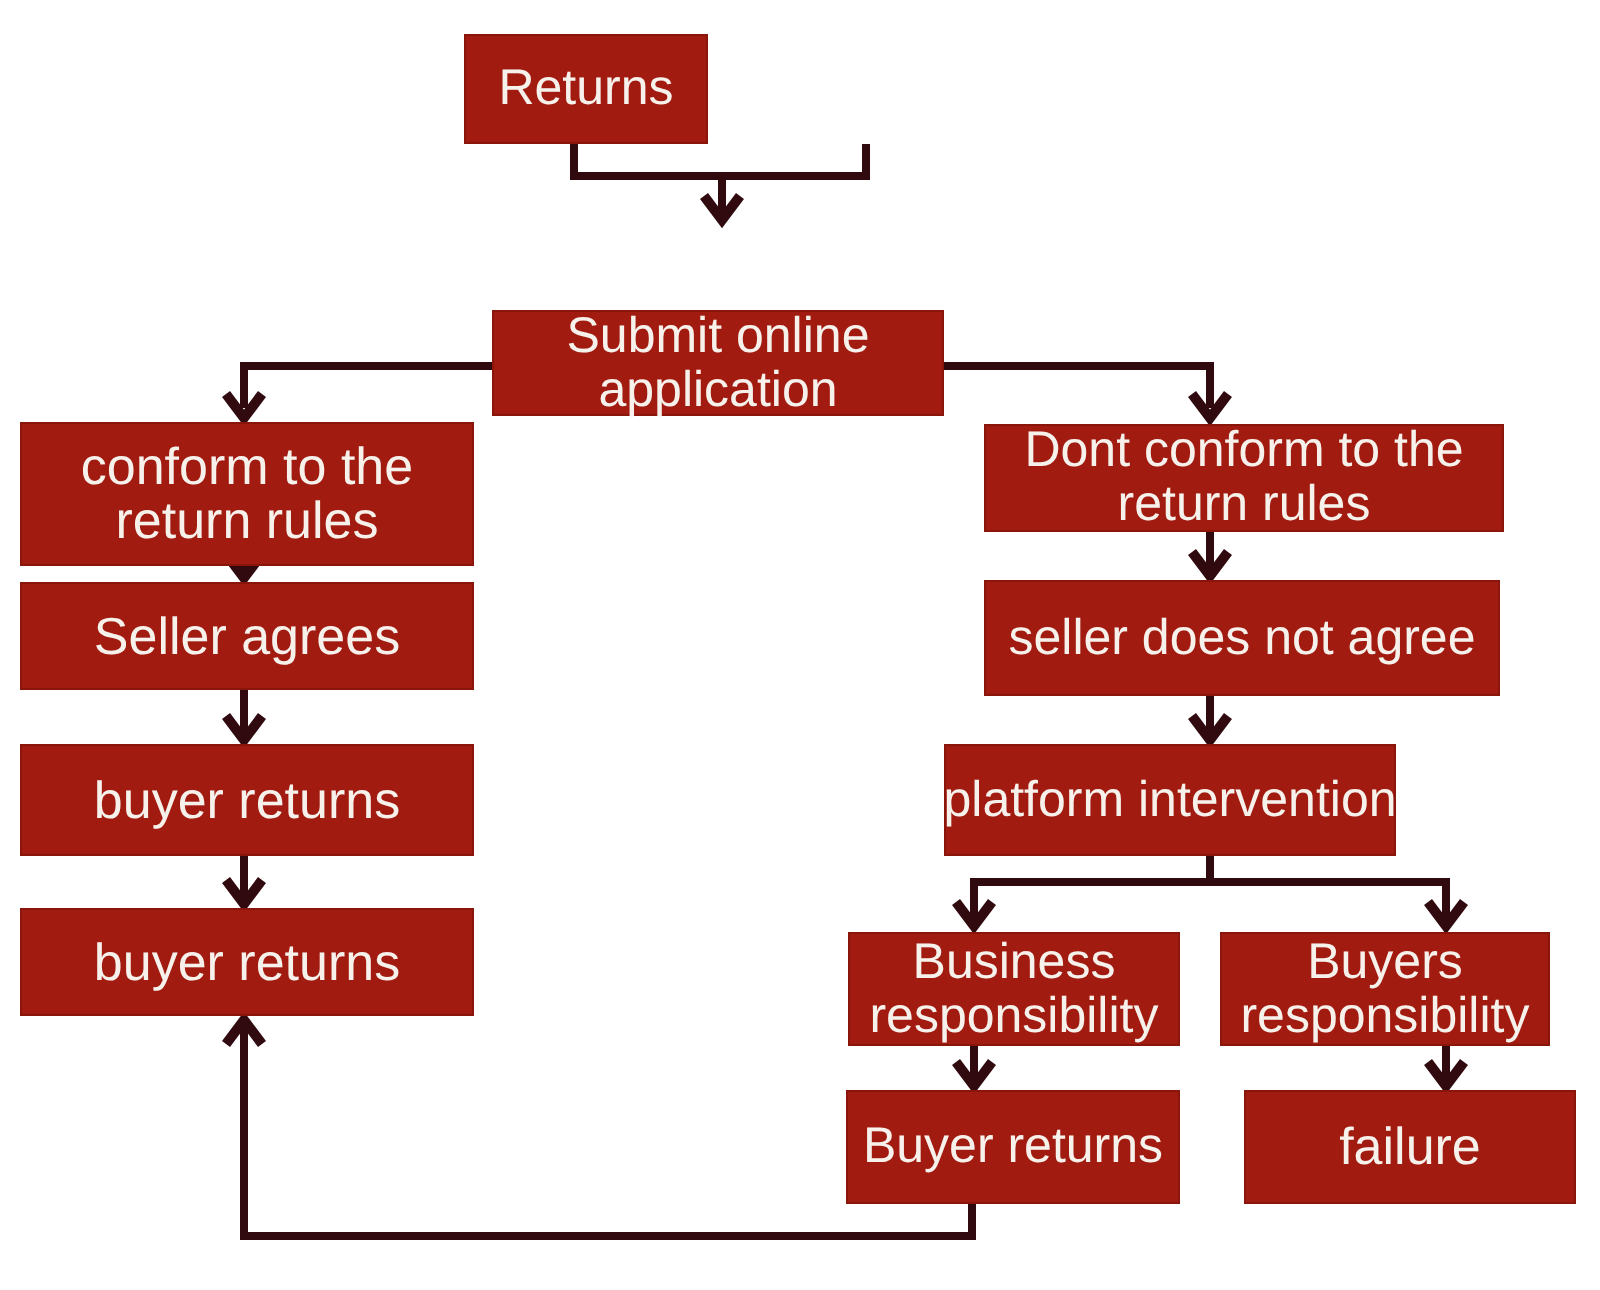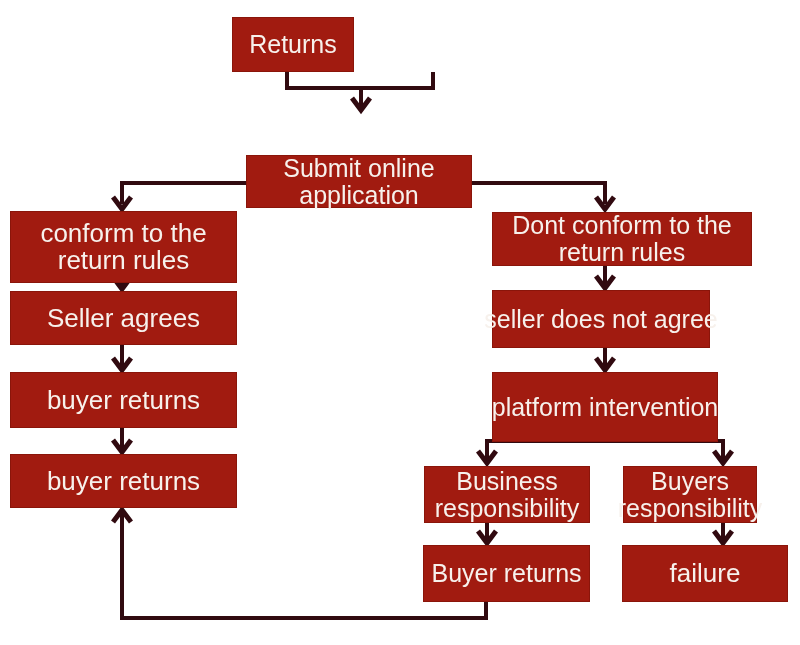--- a/index.html
+++ b/index.html
@@ -19,26 +19,26 @@
   }
   .wrap   { padding:0 8px; }
   .nowrap { white-space:nowrap; padding:0; }
 
   .n-returns   { left:232px; top:17px;  width:122px; height:55px; font-size:25px; }
   .n-exchanges { left:376px; top:15px;  width:115px; height:57px; font-size:25px; }
   .n-submit    { left:246px; top:115px; width:226px; height:53px; font-size:25px;margin-top:40px; }
   .n-conform   { left:10px;  top:211px; width:227px; height:72px; font-size:26px; }
   .n-dont      { left:492px; top:212px; width:260px; height:54px; font-size:25px; }
   .n-selleragrees { left:10px;  top:291px; width:227px; height:54px; font-size:26px; }
-  .n-notagree  { left:492px; top:290px; width:218px; height:58px; font-size:25px; }
+  .n-notagree  { left:492px; top:290px; width:258px; height:58px; font-size:25px; }
   .n-buyer1    { left:10px;  top:372px; width:227px; height:56px; font-size:26px; }
-  .n-platform  { left:492px; top:372px; width:226px; height:70px; font-size:25px; }
+  .n-platform  { left:472px; top:372px; width:226px; height:56px; font-size:25px; }
   .n-buyer2    { left:10px;  top:454px; width:227px; height:54px; font-size:26px; }
   .n-business  { left:424px; top:466px; width:166px; height:57px; font-size:25px; }
-  .n-buyers    { left:623px; top:466px; width:134px; height:57px; font-size:25px; }
+  .n-buyers    { left:610px; top:466px; width:165px; height:57px; font-size:25px; }
   .n-buyer3    { left:423px; top:545px; width:167px; height:57px; font-size:25px; }
   .n-failure   { left:622px; top:545px; width:166px; height:57px; font-size:26px; }
 </style>
 </head>
 <body>
 
 <div class="stage">
 
   <svg class="connectors" width="800" height="645" viewBox="0 0 800 645">
     <g>

